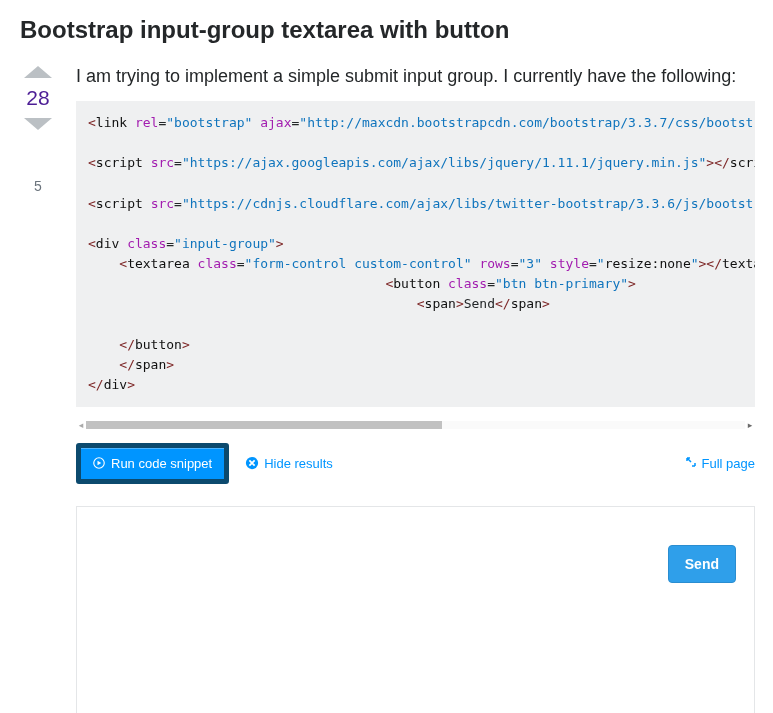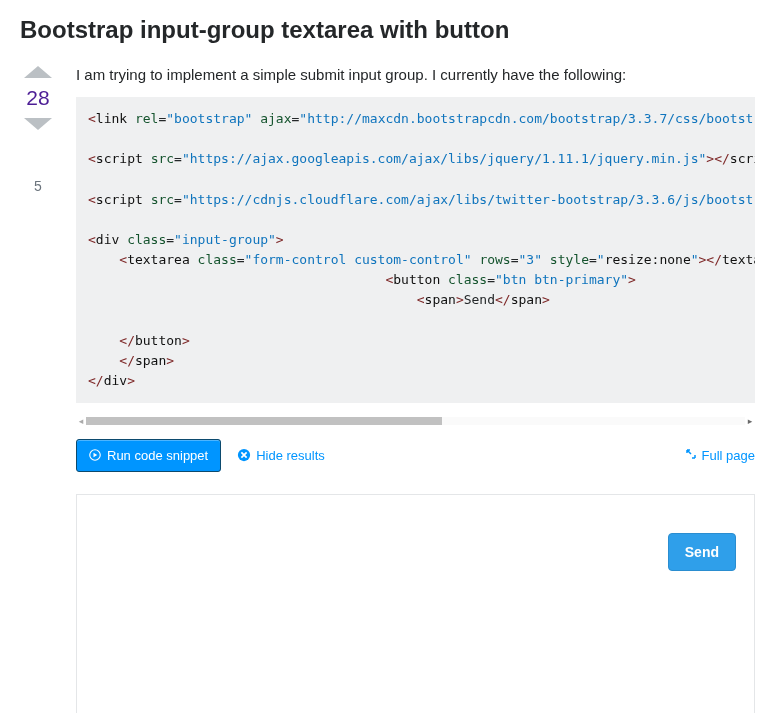--- a/index.html
+++ b/index.html
@@ -7,34 +7,34 @@
 .container{padding:16px 18px 18px 18px}
 h1{font-size:24px;font-weight:700;color:#242729;margin-bottom:22px;padding-left:2px}
 .main{display:flex;gap:18px}
 .votes{display:flex;flex-direction:column;align-items:center;width:40px;padding-top:0;gap:8px}
 .tri-up,.tri-down{width:0;height:0;border-left:14px solid transparent;border-right:14px solid transparent;cursor:pointer}
 .tri-up{border-bottom:12px solid #bbc0c4}
 .tri-down{border-top:12px solid #bbc0c4}
 .score{font-size:21px;color:#4c1d95;text-align:center}
 .answers{font-size:14px;color:#6a737c;text-align:center;margin-top:40px}
 .content{flex:1;min-width:0}
-.body-text{font-size:15px;color:#242729;margin-bottom:14px}
+.body-text{font-size:18px;color:#242729;margin-bottom:14px}
 .codeblock{background:#eff0f1;padding:12px;font-family:Consolas,Menlo,Monaco,monospace;font-size:13px;line-height:1.55;overflow-x:auto;position:relative;margin-bottom:10px}
 .codeblock pre{white-space:pre}
 .tag{color:#7d2727}
-.attr{color:#14532d}
+.attr{color:#a21caf}
 .str{color:#0f74bd}
 .kw{font-weight:400;color:#101010}
 .scrollbar{height:16px;display:flex;align-items:center;margin-bottom:10px}
 .sb-left{width:10px;height:10px;display:flex;align-items:center;justify-content:center;color:#aaa;font-size:9px}
 .sb-track{flex:1;height:8px;background:#fafafa;position:relative}
 .sb-thumb{position:absolute;left:0;top:0;height:8px;width:54%;background:#c1c1c1;border-radius:0}
 .sb-right{width:10px;height:10px;display:flex;align-items:center;justify-content:center;color:#6a6a6a;font-size:9px}
 .actions{display:flex;align-items:center;gap:16px;margin-bottom:22px}
-.run-btn{background:#0095ff;color:#fff;border:1px solid #0c4a6e;border-radius:3px;padding:8px 12px;font-size:13px;cursor:pointer;display:inline-flex;align-items:center;gap:6px;box-shadow:inset 0 1px 0 rgba(255,255,255,.3)}
+.run-btn{background:#0095ff;color:#fff;border:5px solid #0c4a6e;border-radius:3px;padding:8px 12px;font-size:13px;cursor:pointer;display:inline-flex;align-items:center;gap:6px;box-shadow:inset 0 1px 0 rgba(255,255,255,.3)}
 .run-btn svg{width:12px;height:12px}
 .hide-results{color:#0095ff;font-size:13px;cursor:pointer;display:inline-flex;gap:5px}
 .hide-results svg{width:14px;height:14px}
 .fullpage{margin-left:auto;color:#0095ff;font-size:13px;cursor:pointer;display:inline-flex;align-items:flex-start;gap:5px}
 .fullpage svg{width:12px;height:12px}
 .result{border:1px solid #e4e6e8;padding:18px;margin-bottom:28px;display:flex;justify-content:flex-end;min-height:250px;align-items:flex-start}
 .send-btn{background:#2f9fea;color:#fff;border:1px solid #2a8dd0;border-radius:4px;padding:10px 16px;font-size:14px;font-weight:700;cursor:pointer;margin-top:20px}
 </style>
 </head>
 <body>

